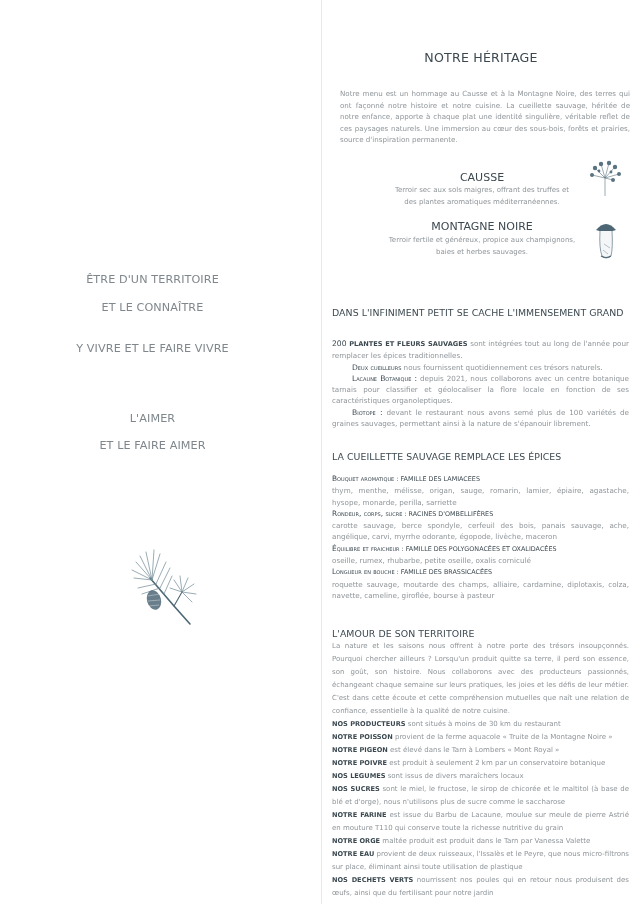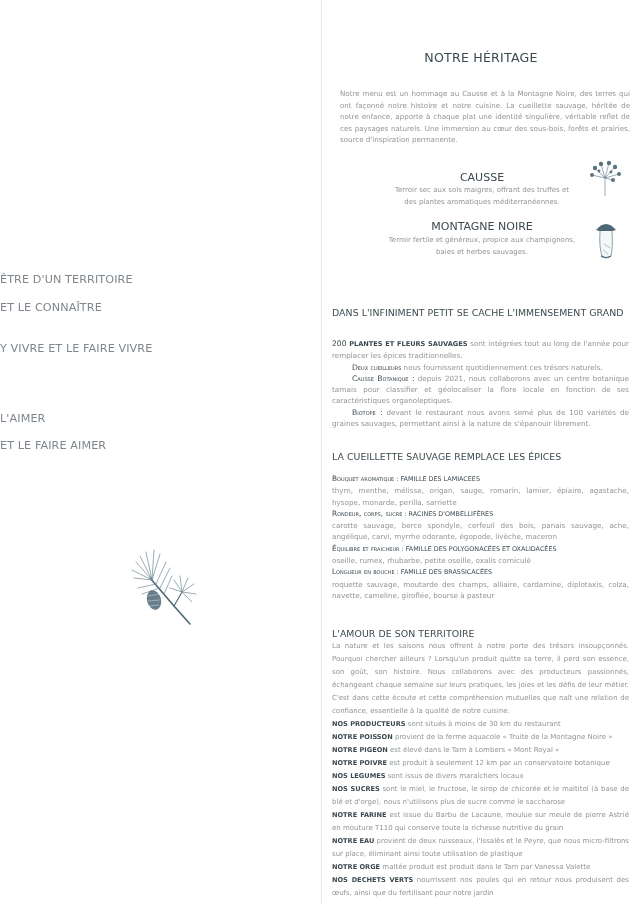--- a/index.html
+++ b/index.html
@@ -1,21 +1,21 @@
 <!DOCTYPE html>
 <html><head>
 <meta charset="utf-8">
 <style>
   html, body { margin:0; padding:0; background:#ffffff; }
   body { width:640px; height:904px; position:relative; overflow:hidden; font-family:"DejaVu Sans", sans-serif; color:#8d9397; }
   .divider { position:absolute; left:321px; top:0; width:1px; height:904px; background:#e8e9ea; }
 
   
   .left { position:absolute; left:0; top:0; width:321px; height:904px; }
-  .motto { position:absolute; left:0; width:305px; font-size:11.2px; letter-spacing:0.1px; color:#7f878c; white-space:nowrap; }
+  .motto { position:absolute; left:0; width:305px; text-align:center; font-size:11.2px; letter-spacing:0.1px; color:#7f878c; white-space:nowrap; }
   .pine { position:absolute; left:130px; top:548px; width:72px; height:80px; }
 
   
   .right { position:absolute; left:322px; top:0; width:318px; height:730px; }
   .h-main { position:absolute; left:0; width:318px; top:50px; text-align:center; font-size:12.6px; color:#3c4950; letter-spacing:0.2px; }
   .intro { position:absolute; left:18px; top:88px; width:290px; font-size:7.1px; line-height:11.5px; text-align:justify; color:#8f9599; }
   .terroir-title { position:absolute; left:0; width:330px; text-align:center; font-size:11px; color:#3c4950; }
   .terroir-desc { position:absolute; left:0; width:330px; text-align:center; font-size:7px; line-height:12px; color:#8f9599; }
   .icon-fennel { position:absolute; left:265px; top:158px; width:36px; height:38px; }
   .icon-cep { position:absolute; left:272px; top:220px; width:24px; height:40px; }
@@ -90,21 +90,21 @@
     <path d="M2 10 Q12 -2 22 10 Q12 14 2 10 Z" fill="#4d6775"></path>
     <path d="M6 11 Q5 28 8 36 Q12 40 17 36 Q19 28 18 11" fill="#f4f6f7" stroke="#6f8894" stroke-width="0.8"></path>
     <path d="M9 30 L14 34 M10 24 L16 28" stroke="#6f8894" stroke-width="0.5"></path>
     <path d="M7 36 Q12 39 17 36" stroke="#4d6775" stroke-width="1.2" fill="none"></path>
   </svg>
 
   <div class="sec-title" style="top:307px">DANS L'INFINIMENT PETIT SE CACHE L'IMMENSEMENT GRAND</div>
   <div class="body" style="top:338px">
     <p><span class="num">200</span> <span class="lbl">plantes et fleurs sauvages</span><span> sont intégrées tout au long de l'année pour remplacer les épices traditionnelles.</span></p>
     <p><span class="lbl-sc">Deux cueilleurs</span><span> nous fournissent quotidiennement ces trésors naturels.</span></p>
-    <p><span class="lbl-sc">Causse Botanique :</span><span> depuis 2021, nous collaborons avec un centre botanique tarnais pour classifier et géolocaliser la flore locale en fonction de ses caractéristiques organoleptiques.</span></p>
+    <p><span class="lbl-sc">Lacaune Botanique :</span><span> depuis 2021, nous collaborons avec un centre botanique tarnais pour classifier et géolocaliser la flore locale en fonction de ses caractéristiques organoleptiques.</span></p>
     <p><span class="lbl-sc">Biotope :</span><span>  devant le restaurant nous avons semé plus de 100 variétés de graines sauvages, permettant ainsi à la nature de s'épanouir librement.</span></p>
   </div>
 
   <div class="sec-title" style="top:451px">LA CUEILLETTE SAUVAGE REMPLACE LES ÉPICES</div>
   <div class="body" style="top:473px">
     <p class="sub"><span style="font-variant:small-caps">Bouquet aromatique</span><span class="sc" style="text-transform:uppercase"> : famille des lamiacees</span></p>
     <p>thym, menthe, mélisse, origan, sauge, romarin, lamier, épiaire, agastache, hysope, monarde, perilla, sarriette</p>
     <p class="sub"><span style="font-variant:small-caps">Rondeur, corps, sucre</span><span class="sc" style="text-transform:uppercase"> : racines d'ombellifères</span></p>
     <p>carotte sauvage, berce spondyle, cerfeuil des bois, panais sauvage, ache, angélique, carvi, myrrhe odorante, égopode, livèche, maceron</p>
     <p class="sub"><span style="font-variant:small-caps">Équilibre et fraicheur</span><span class="sc" style="text-transform:uppercase"> : famille des polygonacées et oxalidacées</span></p>
@@ -112,21 +112,21 @@
     <p class="sub"><span style="font-variant:small-caps">Longueur en bouche</span><span class="sc" style="text-transform:uppercase"> : famille des brassicacées</span></p>
     <p>roquette sauvage, moutarde des champs, alliaire, cardamine, diplotaxis, colza, navette, cameline, giroflée, bourse à pasteur</p>
   </div>
 
   <div class="sec-title" style="top:628px">L'AMOUR DE SON TERRITOIRE</div>
   <div class="body" style="top:640px; font-size:7px; line-height:13px">
     <p>La nature et les saisons nous offrent à notre porte des trésors insoupçonnés. Pourquoi chercher ailleurs ? Lorsqu'un produit quitte sa terre, il perd son essence, son goût, son histoire. Nous collaborons avec des producteurs passionnés, échangeant chaque semaine sur leurs pratiques, les joies et les défis de leur métier. C'est dans cette écoute et cette compréhension mutuelles que naît une relation de confiance, essentielle à la qualité de notre cuisine.</p>
     <p><span class="lbl">NOS PRODUCTEURS</span><span> sont situés à moins de 30 km du restaurant</span></p>
     <p><span class="lbl">NOTRE POISSON</span><span> provient de la ferme aquacole « Truite de la Montagne Noire »</span></p>
     <p><span class="lbl">NOTRE PIGEON</span><span> est élevé dans le Tarn à Lombers « Mont Royal »</span></p>
-    <p><span class="lbl">NOTRE POIVRE</span><span> est produit à seulement 12 km par un conservatoire botanique</span></p>
+    <p><span class="lbl">NOTRE POIVRE</span><span> est produit à seulement 2 km par un conservatoire botanique</span></p>
     <p><span class="lbl">NOS LEGUMES</span><span> sont issus de divers maraîchers locaux</span></p>
     <p><span class="lbl">NOS SUCRES</span><span> sont le miel, le fructose, le sirop de chicorée et le maltitol (à base de blé et d'orge), nous n'utilisons plus de sucre comme le saccharose</span></p>
     <p><span class="lbl">NOTRE FARINE</span><span> est issue du Barbu de Lacaune, moulue sur meule de pierre Astrié en mouture T110 qui conserve toute la richesse nutritive du grain</span></p>
+    <p><span class="lbl">NOTRE ORGE</span><span> maltée produit est produit dans le Tarn par Vanessa Valette</span></p>
     <p><span class="lbl">NOTRE EAU</span><span> provient de deux ruisseaux, l'Issalès et le Peyre, que nous micro-filtrons sur place, éliminant ainsi toute utilisation de plastique</span></p>
-    <p><span class="lbl">NOTRE ORGE</span><span> maltée produit est produit dans le Tarn par Vanessa Valette</span></p>
     <p><span class="lbl">NOS DECHETS VERTS</span><span> nourrissent nos poules qui en retour nous produisent des œufs, ainsi que du fertilisant pour notre jardin</span></p>
   </div>
 </div>
 
 </body></html>

